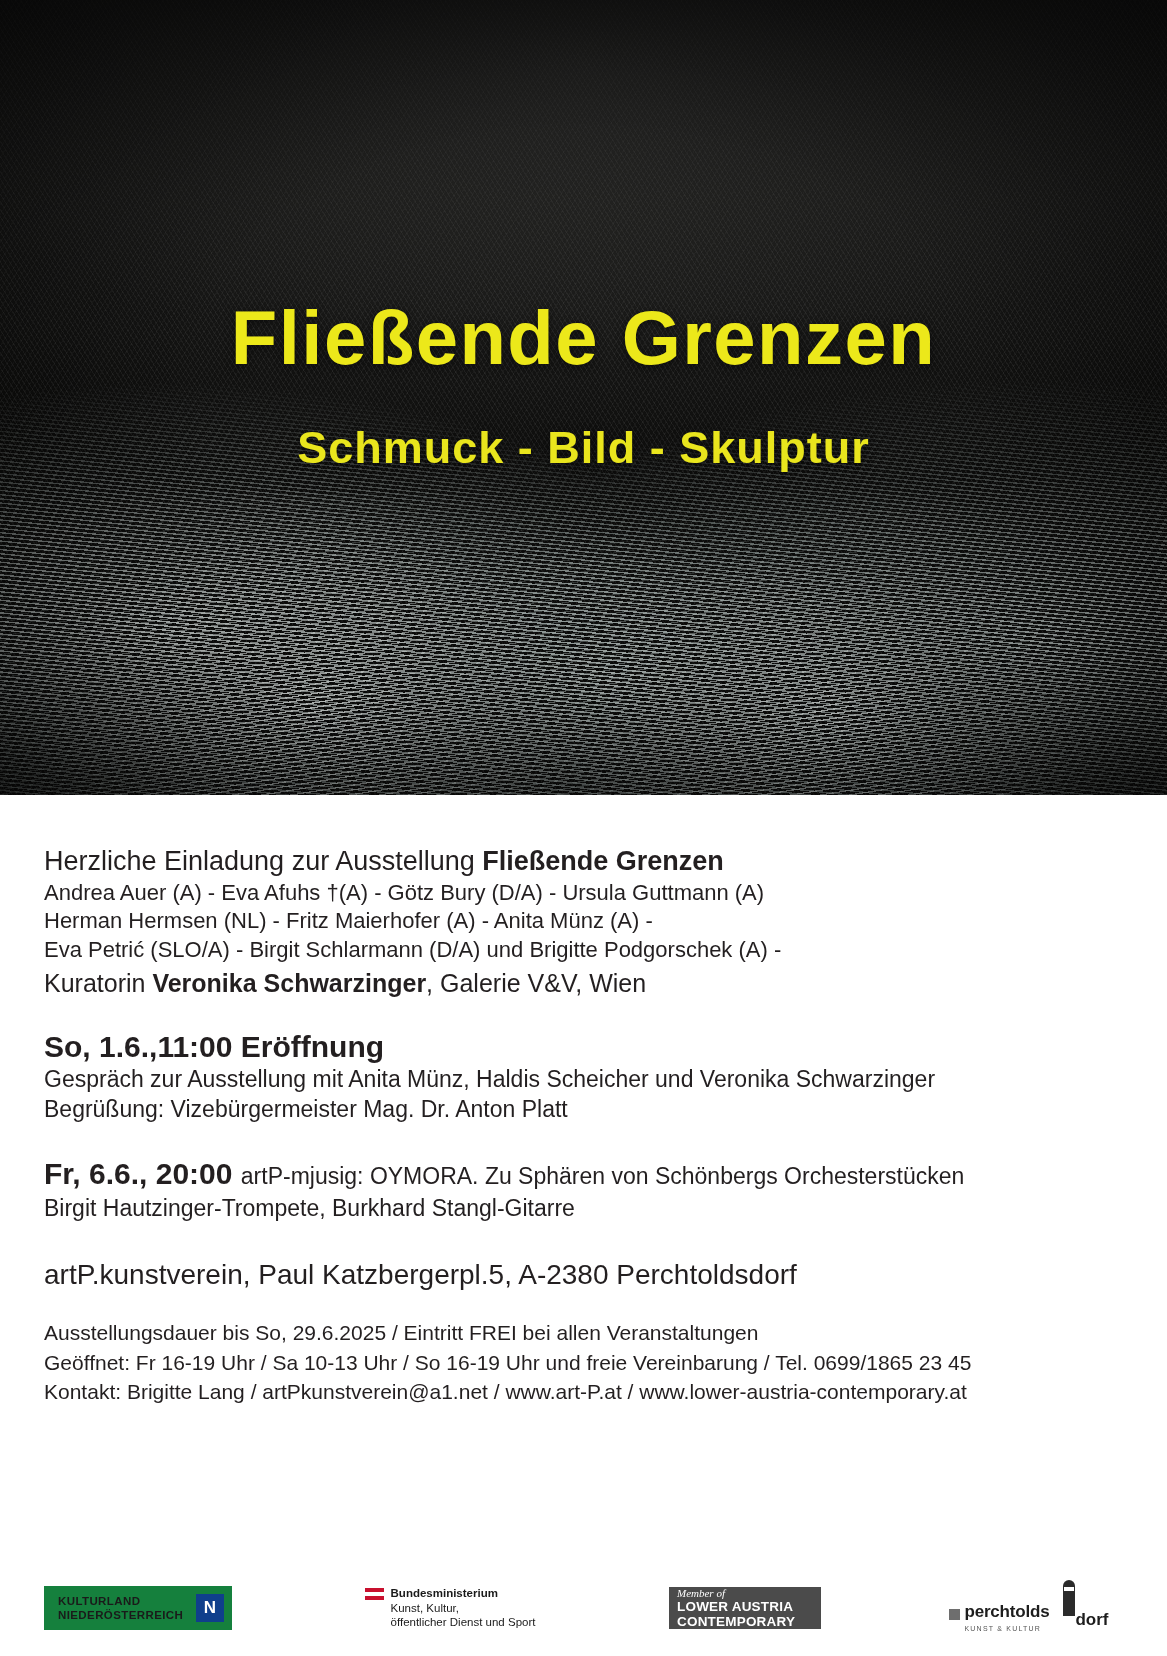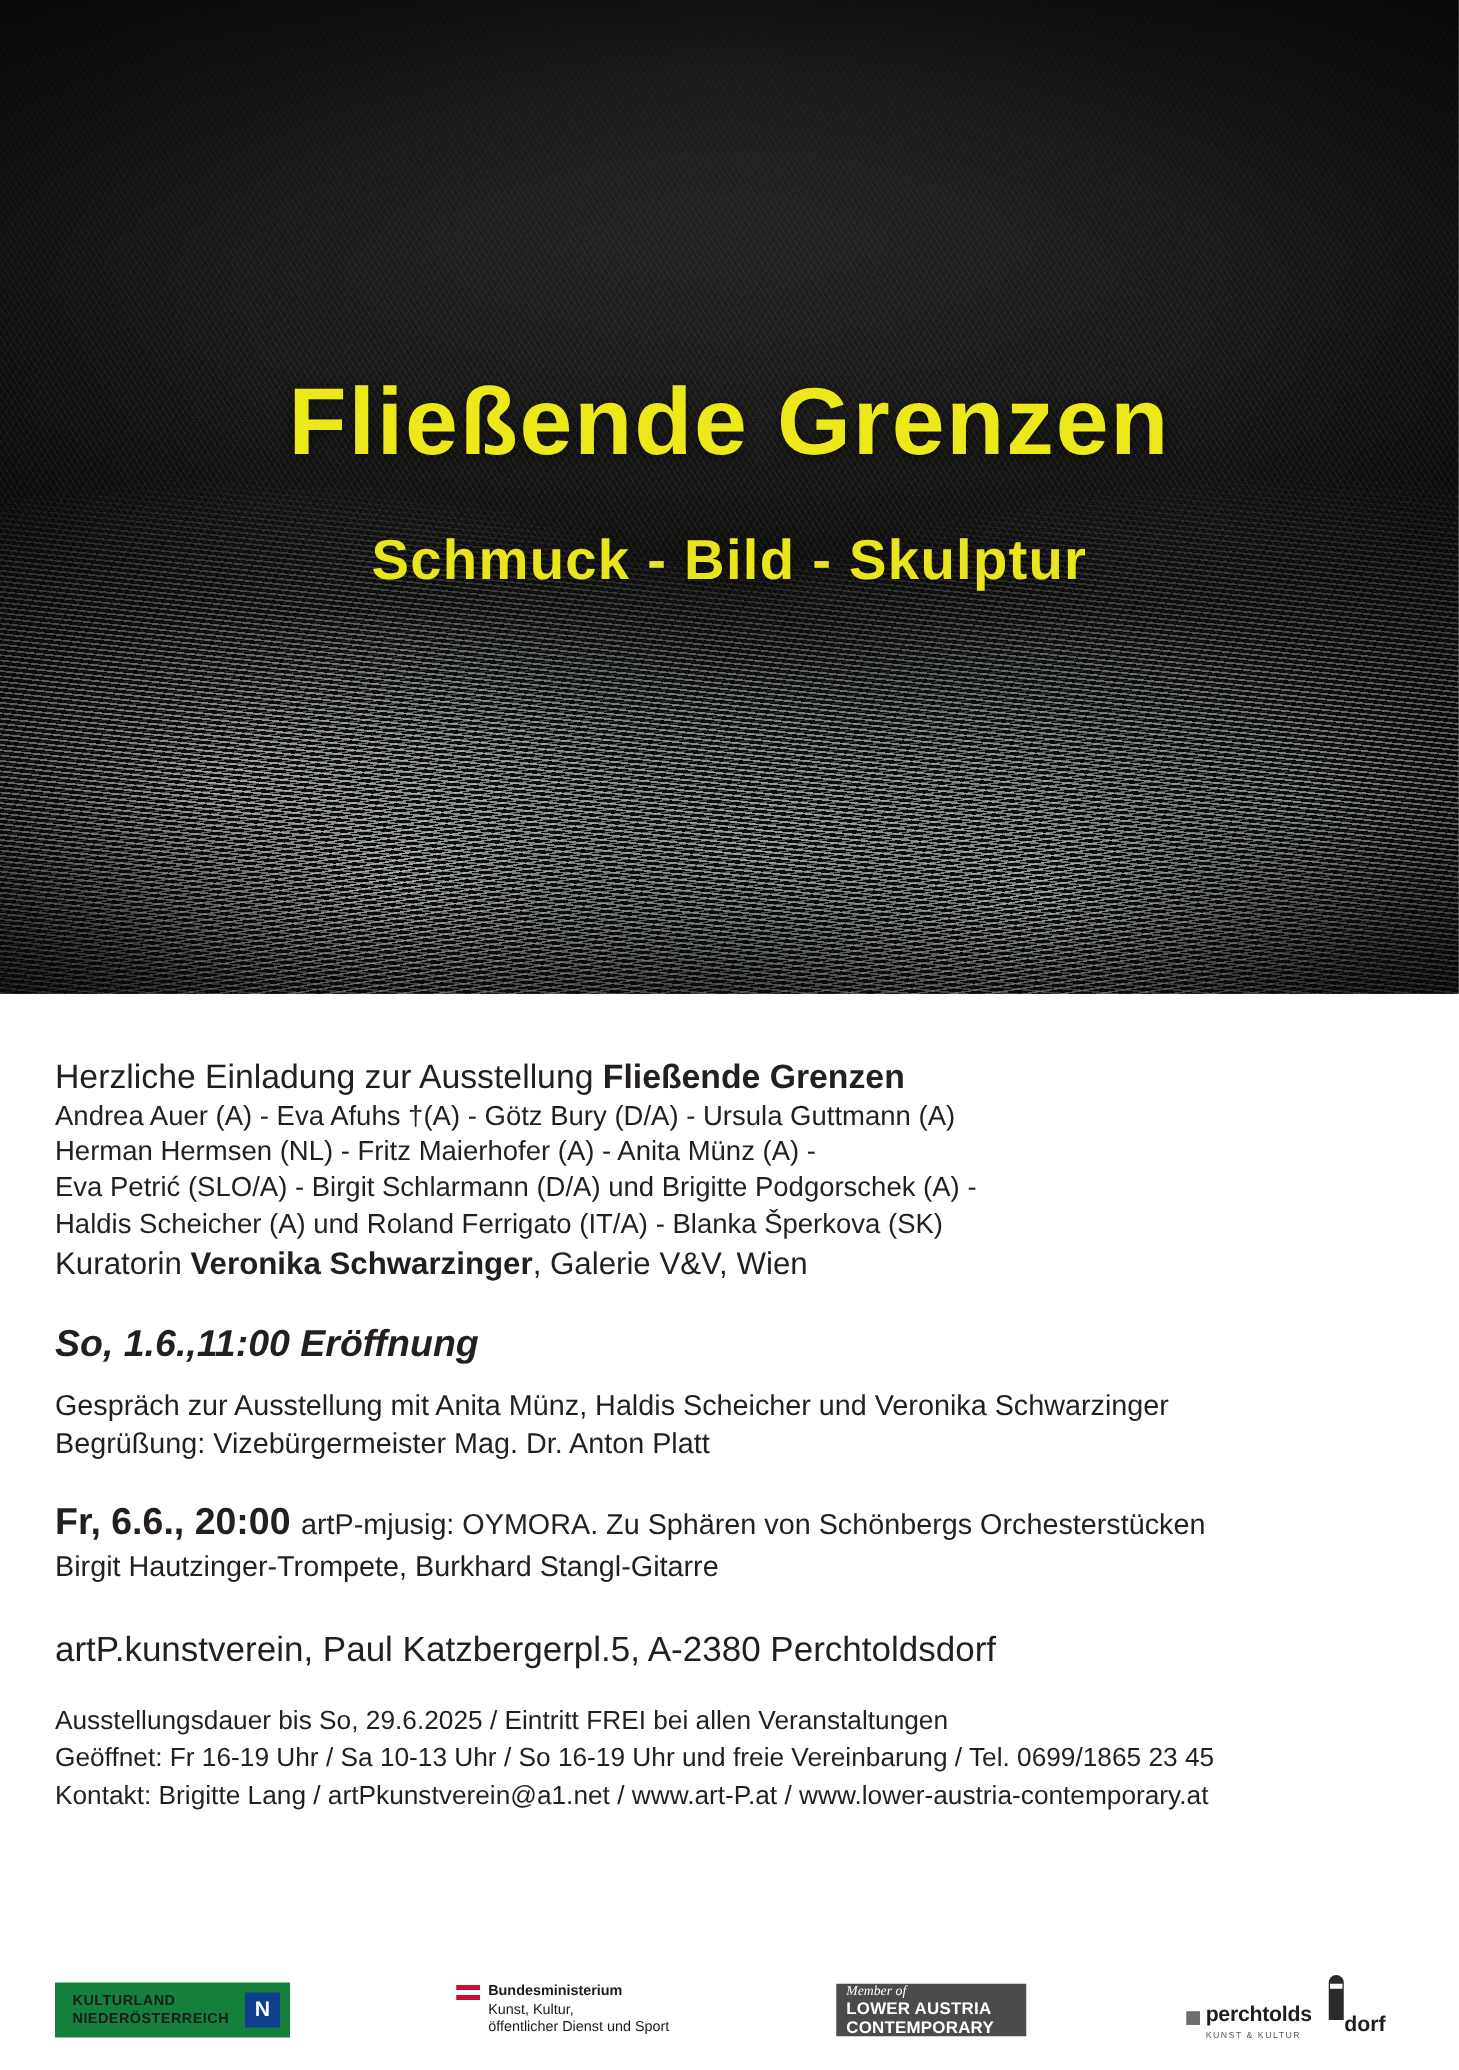--- a/index.html
+++ b/index.html
@@ -169,22 +169,21 @@
     color: #231f20;
   }
   .curator b { font-weight: bold; }
 
   .block-gap { height: 30px; }
 
   .event-head {
     font-size: 30px;
     font-weight: bold;
     line-height: 1.2;
-    margin-bottom: 16px;
-    font-style: italic;
+    margin-bottom: 0;
   }
   .event-line {
     font-size: 23px;
     line-height: 1.30;
   }
   .event-inline {
     font-size: 30px;
     font-weight: bold;
     line-height: 1.25;
     margin-bottom: 2px;
@@ -382,21 +381,20 @@
 <div class="content">
 
   <div class="invite">
     <span>Herzliche Einladung zur Ausstellung </span><b>Fließende Grenzen</b>
   </div>
 
   <div class="artists">
     <div>Andrea Auer (A) - Eva Afuhs †(A) - Götz Bury (D/A) - Ursula Guttmann (A)</div>
     <div>Herman Hermsen (NL) - Fritz Maierhofer (A) - Anita Münz (A) -</div>
     <div>Eva Petrić (SLO/A) - Birgit Schlarmann (D/A) und Brigitte Podgorschek (A) -</div>
-    <div>Haldis Scheicher (A) und Roland Ferrigato (IT/A) - Blanka Šperkova (SK)</div>
   </div>
 
   <div class="curator">
     <span>Kuratorin </span><b>Veronika Schwarzinger</b><span>, Galerie V&amp;V, Wien</span>
   </div>
 
   <div class="block-gap"></div>
 
   <div>
     <div class="event-head">So, 1.6.,11:00 Eröffnung</div>

